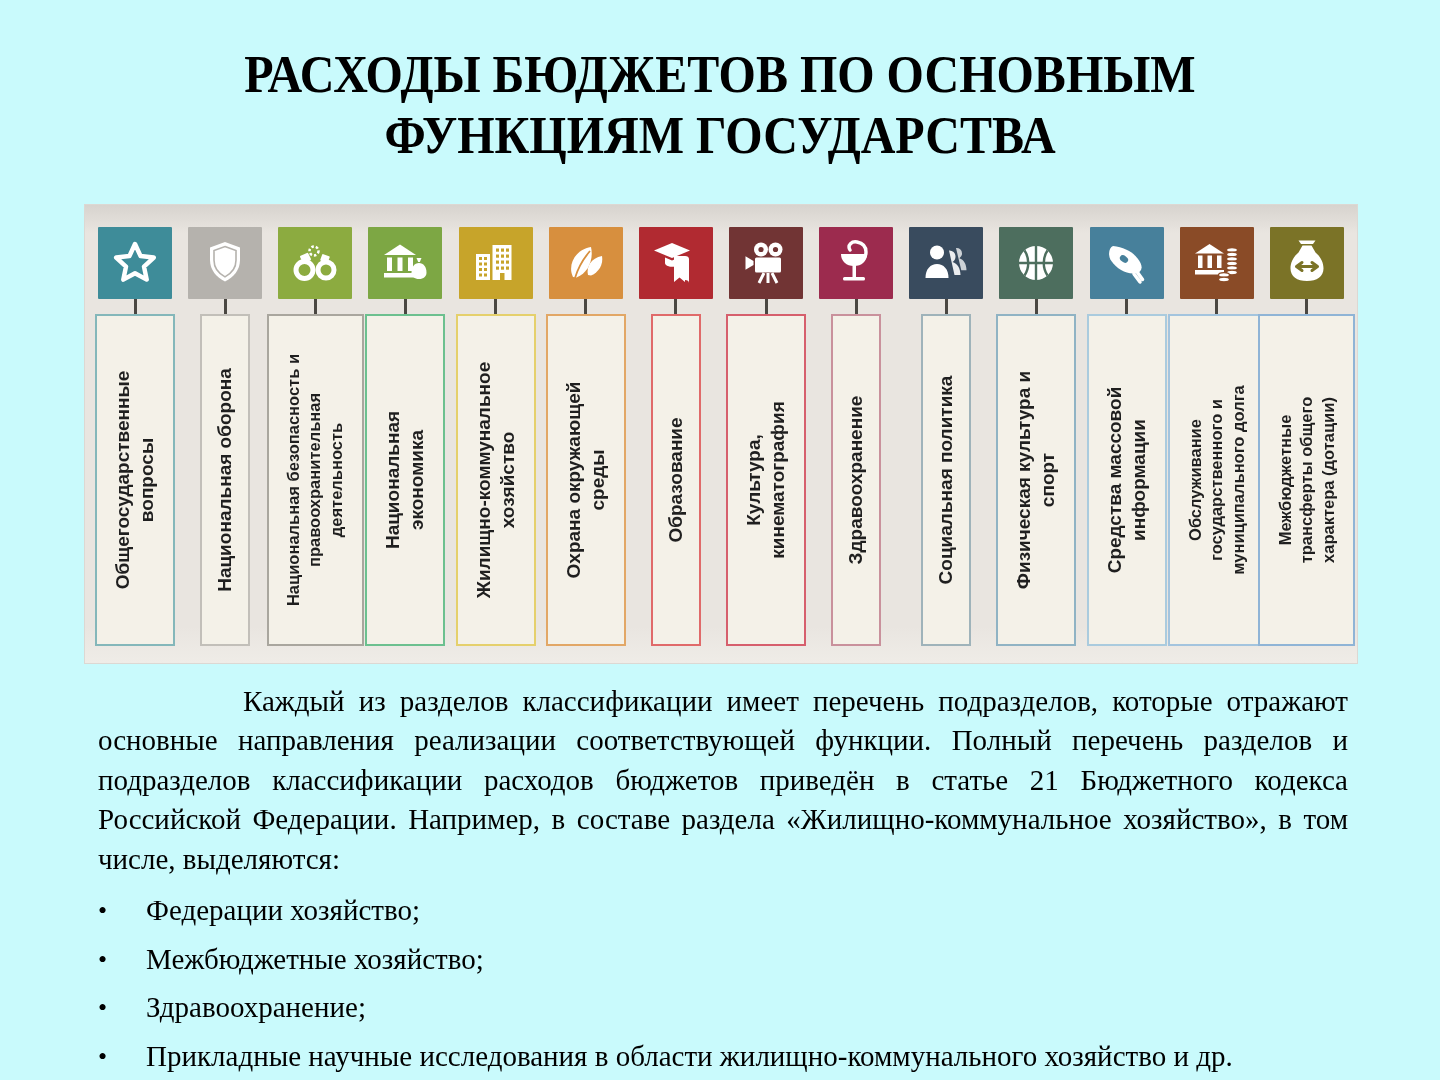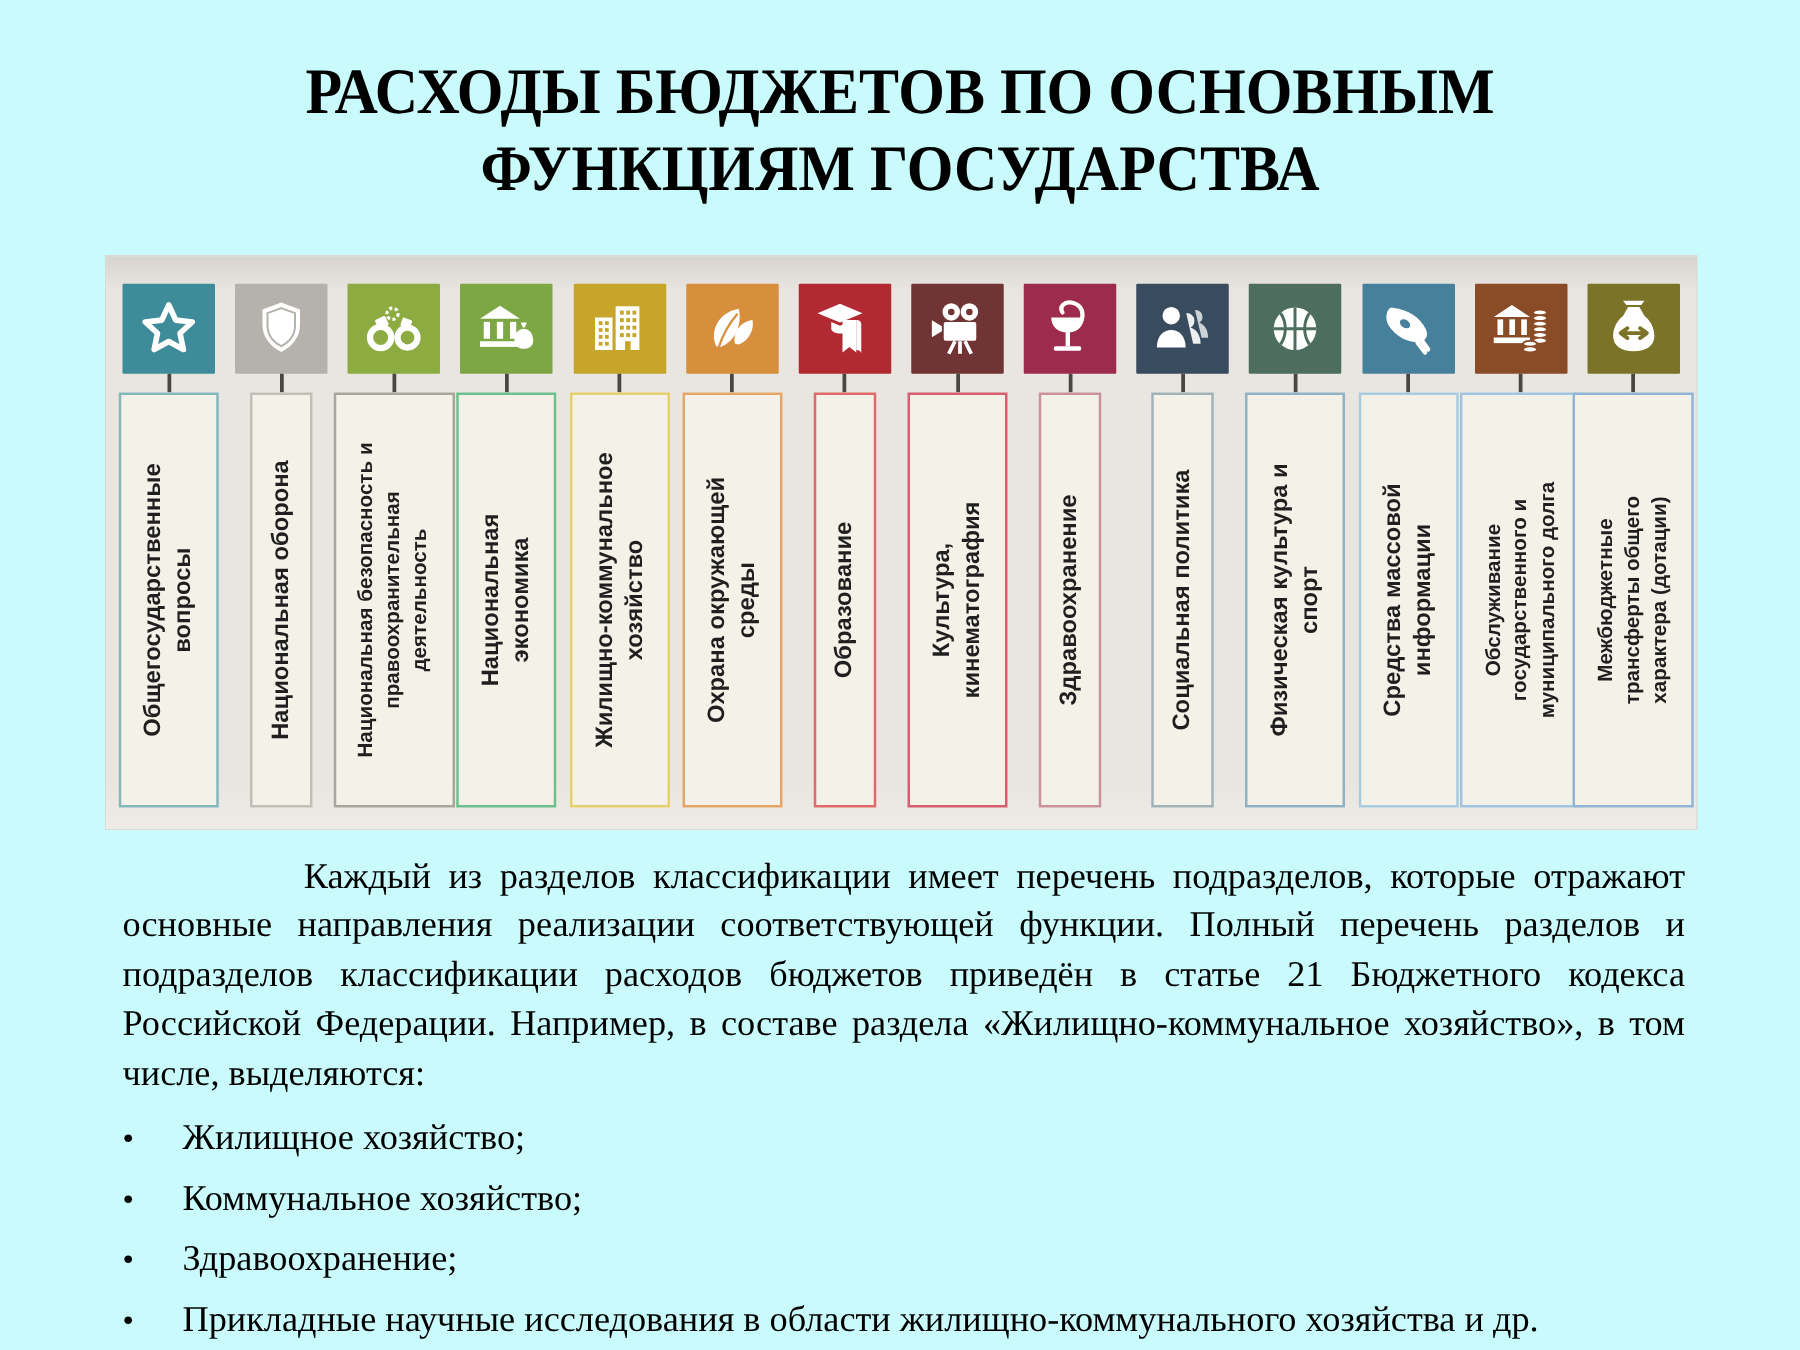--- a/index.html
+++ b/index.html
@@ -385,30 +385,30 @@
     </div>
   </div>
 </div>
   </div>
 
   <div class="bodytext">
     <p>Каждый из разделов классификации имеет перечень подразделов, которые отражают основные направления реализации соответствующей функции. Полный перечень разделов и подразделов классификации расходов бюджетов приведён в статье 21 Бюджетного кодекса Российской Федерации. Например, в составе раздела «Жилищно-коммунальное хозяйство», в том числе, выделяются:</p>
     <ul class="bullets" id="bullets">
         <li>
           <span class="dot">•</span>
-          <span class="btext">Жилищное хозяйство;</span>
+          <span class="btext">Федерации хозяйство;</span>
         </li>
         <li>
           <span class="dot">•</span>
-          <span class="btext">Коммунальное хозяйство;</span>
+          <span class="btext">Межбюджетные хозяйство;</span>
         </li>
         <li>
           <span class="dot">•</span>
           <span class="btext">Здравоохранение;</span>
         </li>
         <li>
           <span class="dot">•</span>
-          <span class="btext">Прикладные научные исследования в области жилищно-коммунального хозяйства и др.</span>
+          <span class="btext">Прикладные научные исследования в области жилищно-коммунального хозяйство и др.</span>
         </li>
       </ul>
   </div>
 
 </div>
 
 </body></html>

